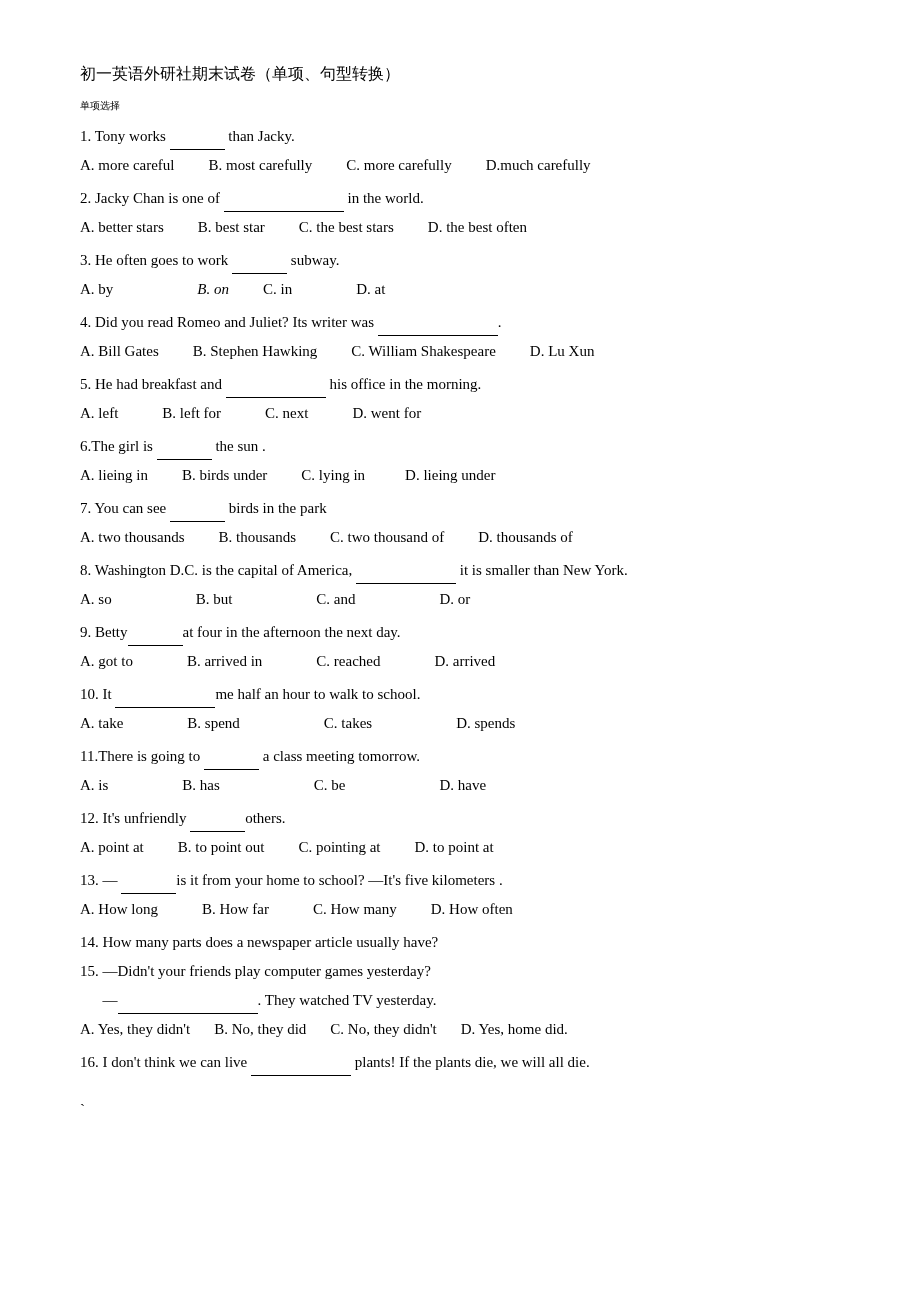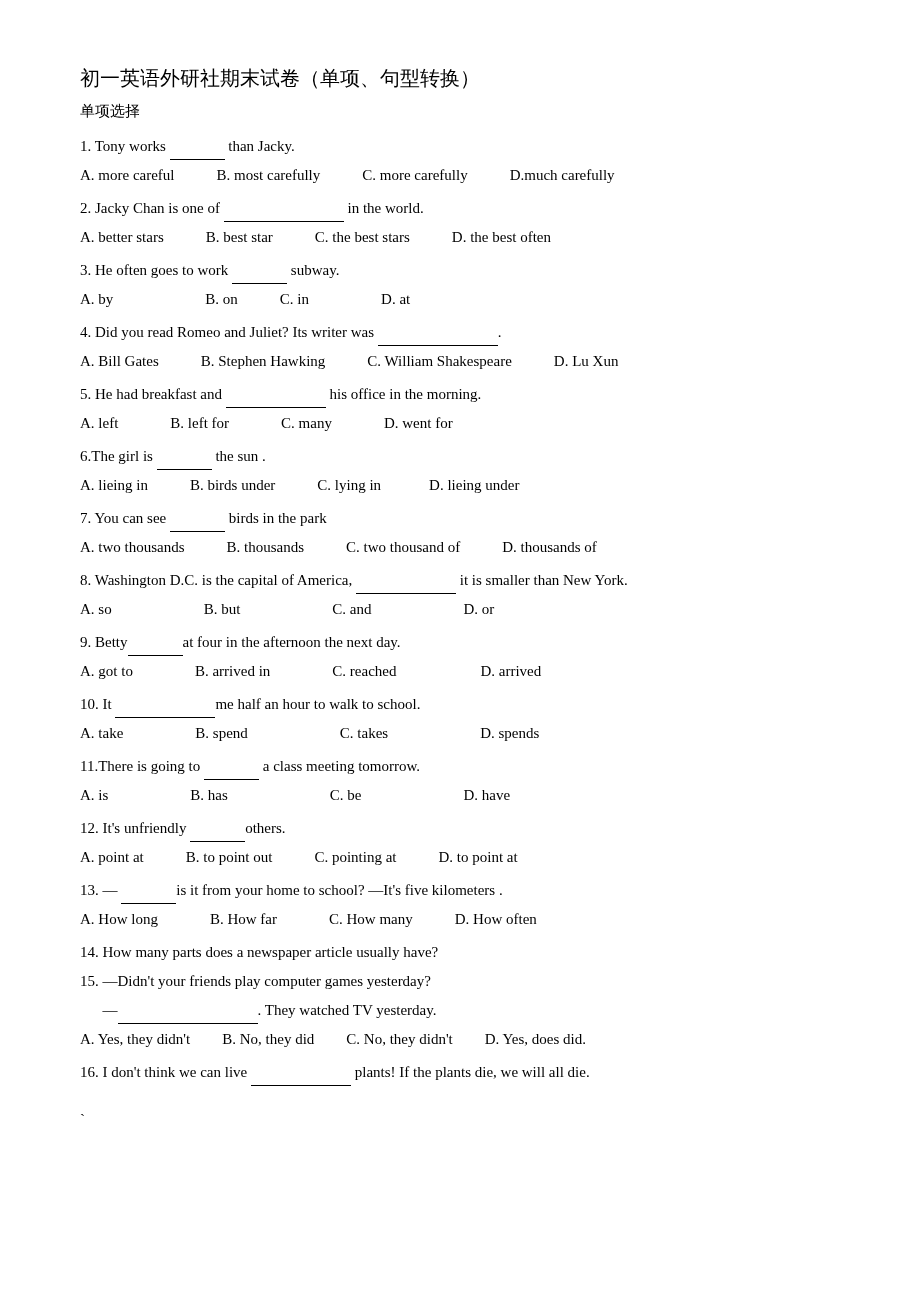--- a/index.html
+++ b/index.html
@@ -11,25 +11,25 @@
       background: #ffffff;
       font-family: "SimSun", "宋体", serif;
       font-size: 15px;
       color: #000000;
       width: 920px;
       min-height: 1302px;
       padding: 60px 80px 60px 80px;
       line-height: 1.8;
     }
     .title {
-      font-size: 20px;
-      margin-bottom: 2px;
+      font-size: 16px;
+      margin-bottom: 8px;
     }
     .section-title {
-      font-size: 15px;
+      font-size: 10px;
       margin-bottom: 8px;
     }
     .question {
       margin-bottom: 2px;
       text-indent: 0;
       font-family: Liberation Serif, serif;
     }
     .option {
       white-space: nowrap;
     }
@@ -44,21 +44,21 @@
     }
     .blank-short {
       min-width: 55px;
     }
     .blank-medium {
       min-width: 100px;
     }
     .options-row {
       display: flex;
       flex-wrap: wrap;
-      gap: 12px;
+      gap: 4px;
       margin-bottom: 6px;
     }
     .options-row .option {
       margin-right: 30px;
     }
     .backtick {
       margin-top: 20px;
     }
   </style>
 </head>
@@ -86,42 +86,42 @@
     <span class="option">B. best star</span>
     <span class="option">C. the best stars</span>
     <span class="option">D. the best often</span>
   </div>
 
   <div class="question">
     <span>3. He often goes to work <span class="blank blank-short"></span> subway.</span>
   </div>
   <div class="options-row">
     <span class="option" style="margin-right:80px;">A. by</span>
-    <span class="option" style="">B. on</span>
+    <span class="option" style="font-style:italic;">B. on</span>
     <span class="option" style="margin-right:60px;">C. in</span>
     <span class="option">D. at</span>
   </div>
 
   <div class="question">
     <span>4. Did you read Romeo and Juliet? Its writer was <span class="blank blank-long"></span>.</span>
   </div>
   <div class="options-row">
     <span class="option">A. Bill Gates</span>
     <span class="option">B. Stephen Hawking</span>
     <span class="option">C. William Shakespeare</span>
     <span class="option">D. Lu Xun</span>
   </div>
 
   <div class="question">
     <span>5. He had breakfast and <span class="blank blank-medium"></span> his office in the morning.</span>
   </div>
   <div class="options-row">
     <span class="option" style="margin-right:40px;">A. left</span>
     <span class="option" style="margin-right:40px;">B. left for</span>
-    <span class="option" style="margin-right:40px;">C. many</span>
+    <span class="option" style="margin-right:40px;">C. next</span>
     <span class="option">D. went for</span>
   </div>
 
   <div class="question">
     <span>6.The girl is <span class="blank blank-short"></span> the sun .</span>
   </div>
   <div class="options-row">
     <span class="option" style="margin-right:30px;">A. lieing in</span>
     <span class="option" style="margin-right:30px;">B. birds under</span>
     <span class="option" style="margin-right:36px;">C. lying in</span>
@@ -147,21 +147,21 @@
     <span class="option" style="margin-right:80px;">C. and</span>
     <span class="option">D. or</span>
   </div>
 
   <div class="question">
     <span>9. Betty<span class="blank blank-short"></span>at four in the afternoon the next day.</span>
   </div>
   <div class="options-row">
     <span class="option" style="margin-right:50px;">A. got to</span>
     <span class="option" style="margin-right:50px;">B. arrived in</span>
-    <span class="option" style="margin-right:72px;">C. reached</span>
+    <span class="option" style="margin-right:50px;">C. reached</span>
     <span class="option">D. arrived</span>
   </div>
 
   <div class="question">
     <span>10. It <span class="blank blank-medium"></span>me half an  hour  to walk  to school.</span>
   </div>
   <div class="options-row">
     <span class="option" style="margin-right:60px;">A. take</span>
     <span class="option" style="margin-right:80px;">B. spend</span>
     <span class="option" style="margin-right:80px;">C. takes</span>
@@ -205,21 +205,21 @@
   <div class="question">
     <span>15. —Didn't your friends play computer games yesterday?</span>
   </div>
   <div class="question">
     <span>&nbsp;&nbsp;&nbsp;&nbsp;&nbsp;&nbsp;—<span class="blank" style="min-width:140px;"></span>. They watched TV yesterday.</span>
   </div>
   <div class="options-row">
     <span class="option" style="margin-right:20px;">A. Yes, they didn't</span>
     <span class="option" style="margin-right:20px;font-family:Liberation Serif, serif;">B. No, they did</span>
     <span class="option" style="margin-right:20px;">C. No, they didn't</span>
-    <span class="option">D. Yes, does did.</span>
+    <span class="option">D. Yes, home did.</span>
   </div>
 
   <div class="question">
     <span>16. I don't think we can live <span class="blank blank-medium"></span> plants! If the plants die, we will all die.</span>
   </div>
 
   <div class="backtick">
     <span>`</span>
   </div>
 </div>

